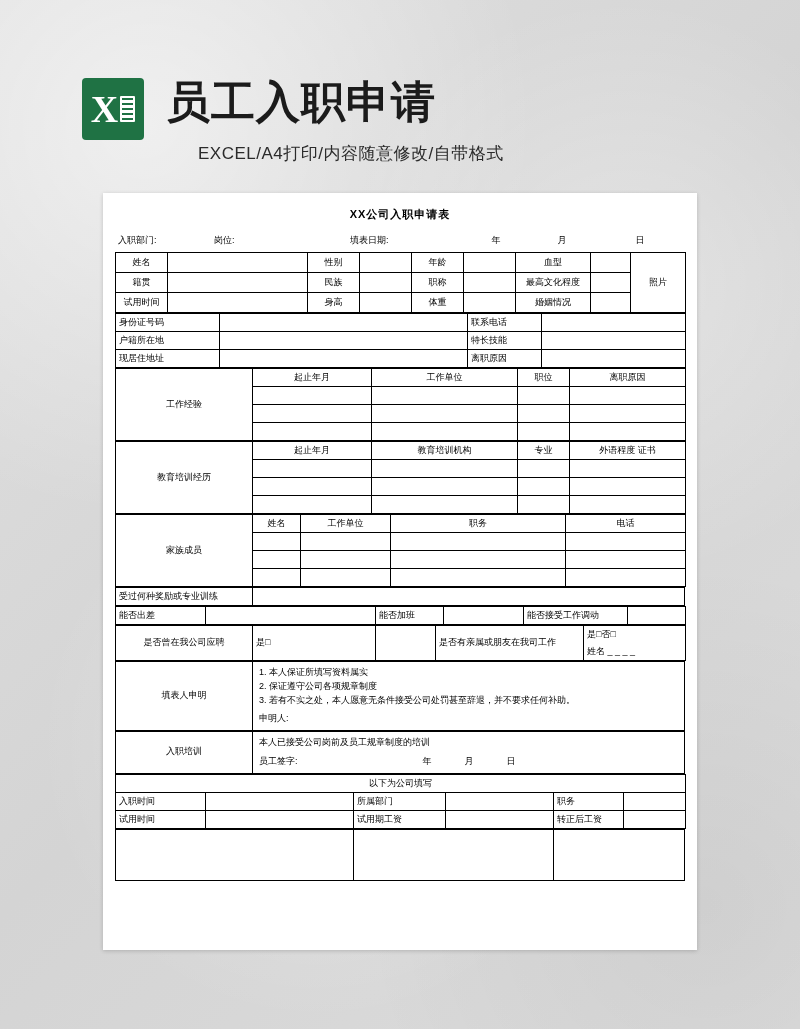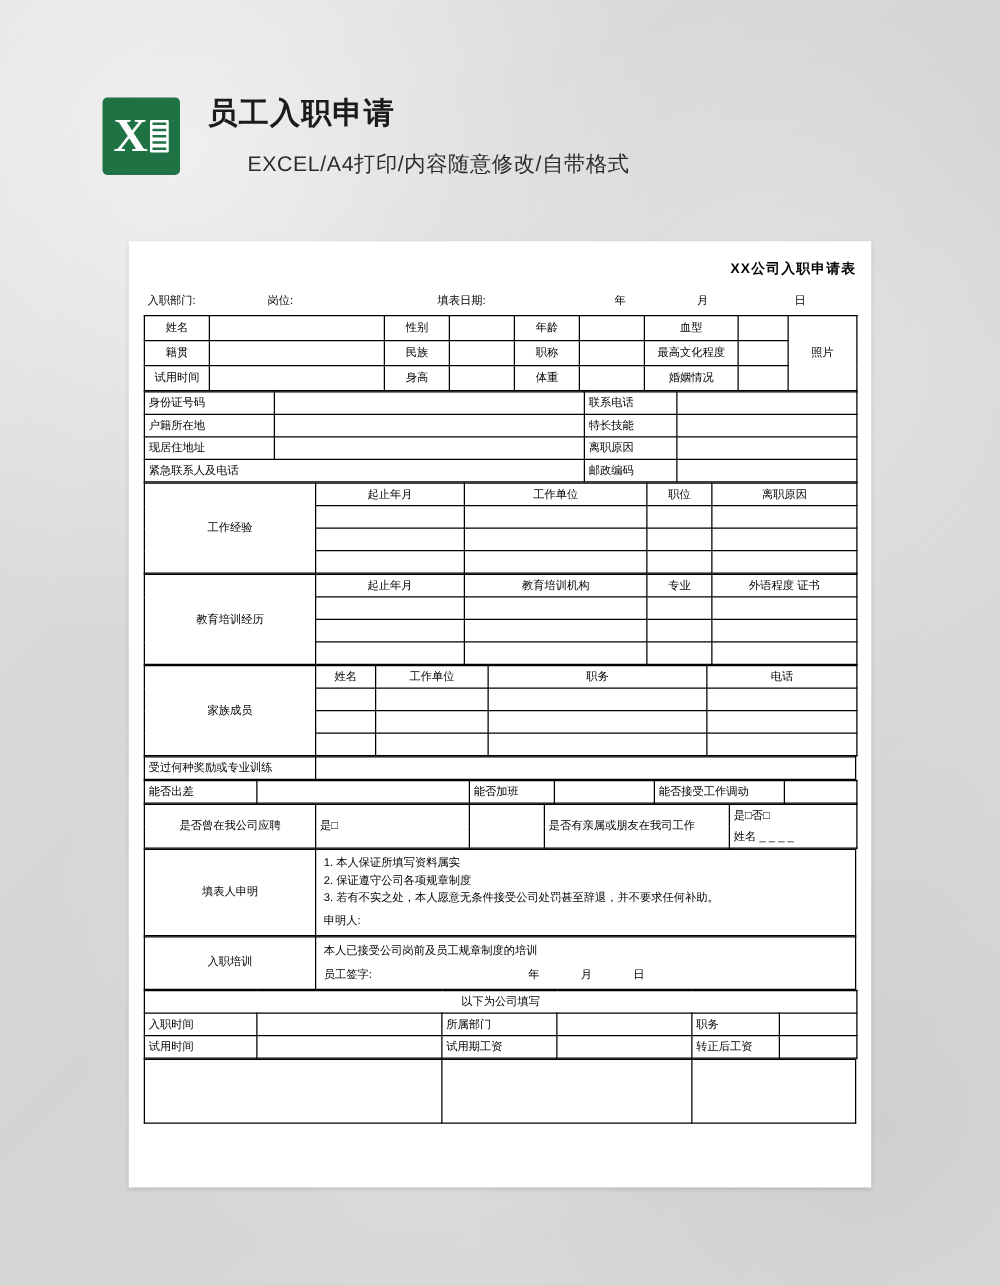--- a/index.html
+++ b/index.html
@@ -29,34 +29,34 @@
   .xls-icon .x{
     color:#fff;font-size:38px;font-weight:bold;font-family:"Liberation Serif",serif;
     line-height:1;margin-right:2px;
   }
   .xls-icon .sheet{
     width:15px;height:26px;background:#fff;border-radius:1px;
     display:flex;flex-direction:column;justify-content:space-between;padding:2px 1px;box-sizing:border-box;
   }
   .xls-icon .sheet i{display:block;height:2px;background:#1f7244;margin:0 1px;}
   .header-text{margin-left:22px;}
-  .header-title{font-size:24px;font-weight:bold;color:#1b1b1b;line-height:1.1;letter-spacing:1px;}
+  .header-title{font-size:44px;font-weight:bold;color:#1b1b1b;line-height:1.1;letter-spacing:1px;}
   .header-sub{font-size:17px;color:#2b2b2b;margin-top:16px;letter-spacing:.5px;margin-left:32px;}
 
   
   .paper{
     position:absolute;left:103px;top:193px;width:594px;height:757px;
     background:#fff;box-shadow:0 1px 4px rgba(0,0,0,.18);
   }
   .form{
     position:absolute;left:12px;top:14px;width:570px;
     font-size:9px;color:#000;
   }
   .form-title{
-    text-align:right;font-size:11px;font-weight:bold;letter-spacing:1px;
+    text-align:center;font-size:11px;font-weight:bold;letter-spacing:1px;
     margin-bottom:10px;
   }
   table{border-collapse:collapse;width:100%;table-layout:fixed;}
   td{
     border:1px solid #000;height:17px;padding:0 3px;
     font-size:9px;line-height:1.25;vertical-align:middle;
   }
   td.c{text-align:center;}
   td.l{text-align:left;}
   td.nb{border:none;}
@@ -172,25 +172,20 @@
         <td></td>
         <td class="l">特长技能</td>
         <td></td>
       </tr>
       <tr>
         <td class="l">现居住地址</td>
         <td></td>
         <td class="l">离职原因</td>
         <td></td>
       </tr>
-      <tr>
-        <td class="l" colspan="2">紧急联系人及电话</td>
-        <td class="l">邮政编码</td>
-        <td></td>
-      </tr>
     </tbody>
       </table>
 
     <table>
       <colgroup>
         <col style="width:137px">
           <col style="width:119px">
         <col style="width:146px">
           <col style="width:52px">
           <col style="width:116px">

